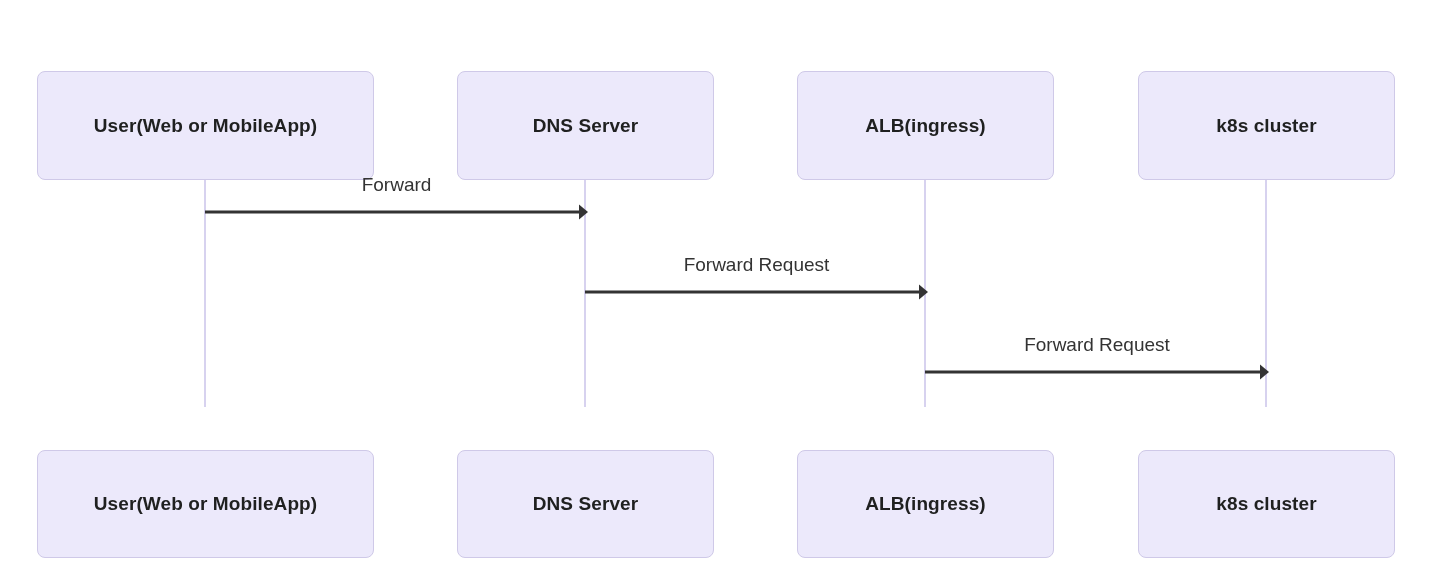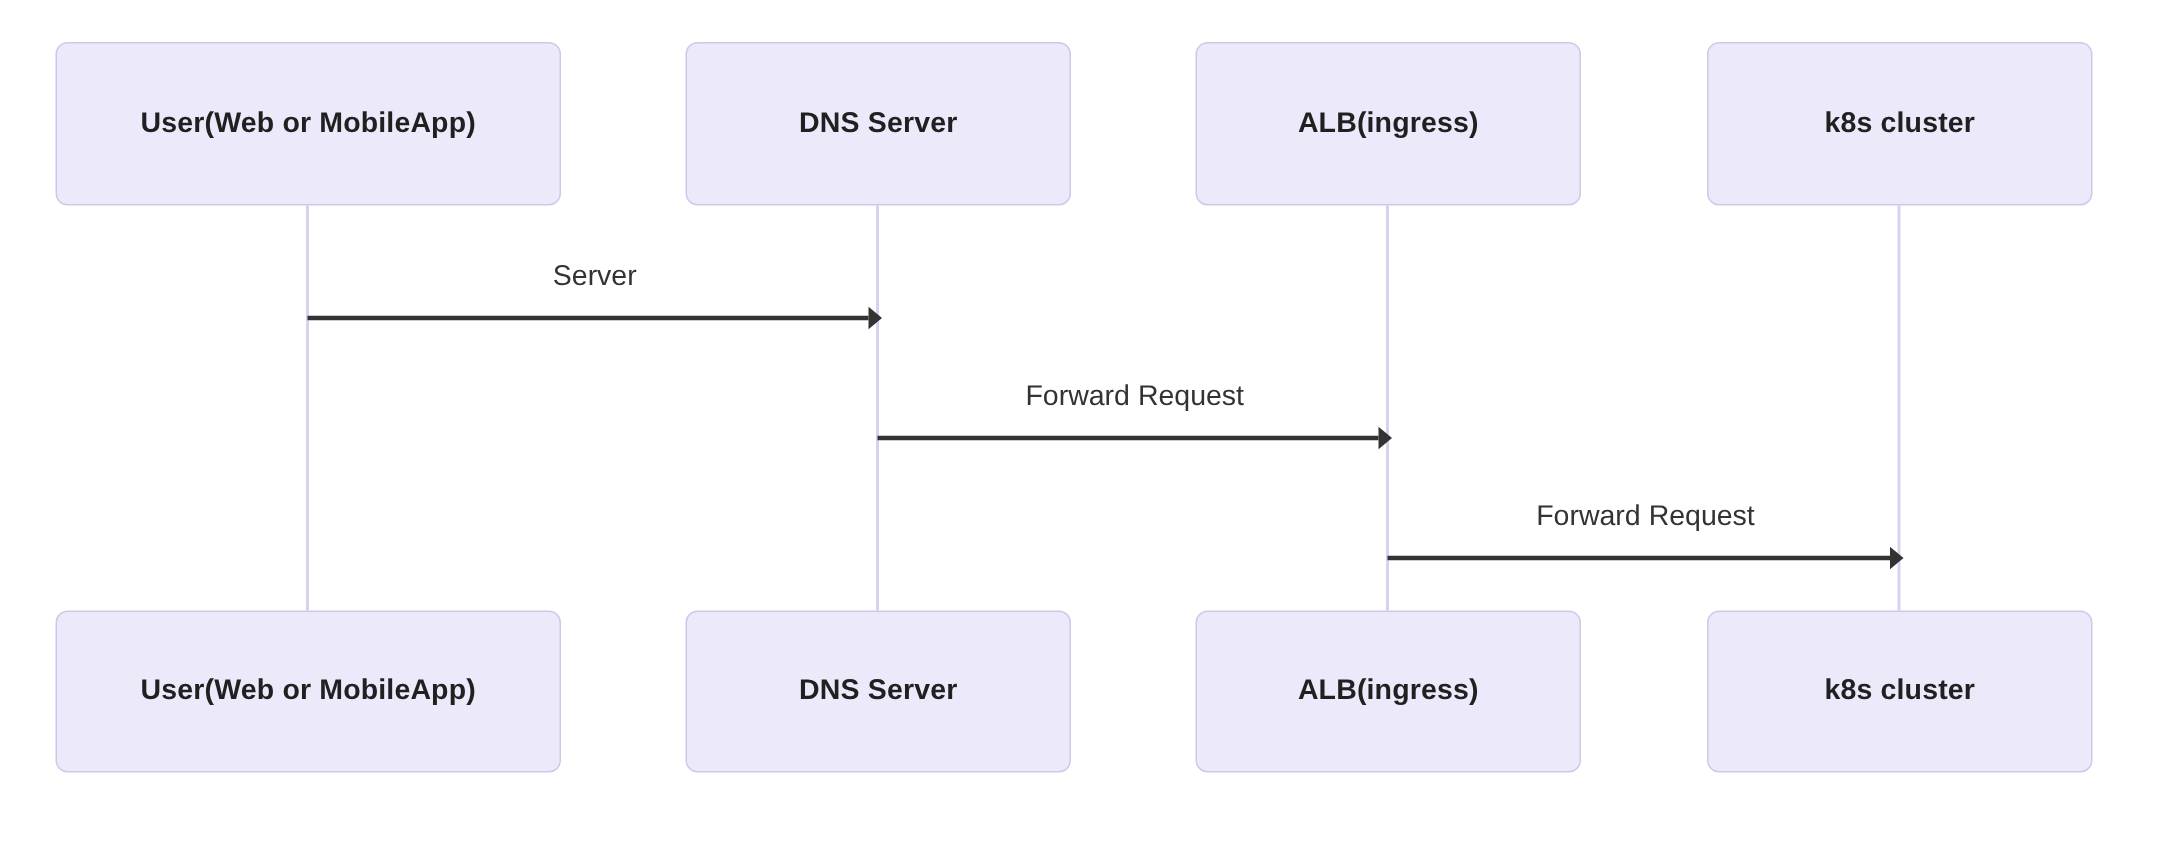--- a/index.html
+++ b/index.html
@@ -28,20 +28,21 @@
   .participant-box {
     position: absolute;
     box-sizing: border-box;
     background: #ece9fb;
     border: 1px solid #cfc9e8;
     border-radius: 8px;
     display: flex;
     align-items: center;
     justify-content: center;
     text-align: center;
+    margin-top: 43px;
   }
   .participant-label {
     font-family: "Liberation Sans", sans-serif;
     font-size: 19px;
     font-weight: 700;
     color: #1f2020;
     letter-spacing: 0.1px;
     line-height: 1.15;
     padding: 0 6px;
     white-space: nowrap;
@@ -93,21 +94,21 @@
   <div class="participant-box" style="left:457px; top:407px; width:257px; height:108px;">
     <span class="participant-label">DNS Server</span>
   </div>
   <div class="participant-box" style="left:797px; top:407px; width:257px; height:108px;">
     <span class="participant-label">ALB(ingress)</span>
   </div>
   <div class="participant-box" style="left:1138px; top:407px; width:257px; height:108px;">
     <span class="participant-label">k8s cluster</span>
   </div>
 
-  <div class="message-label" style="left:205px; top:174px; width:383px;">Server</div>
+  <div class="message-label" style="left:205px; top:174px; width:383px;">Forward</div>
   <div class="message-arrow" style="left:205px; top:204px; width:383px; height:16px;">
     <svg width="383" height="16" viewBox="0 0 383 16">
       <line x1="0" y1="8" x2="374" y2="8" stroke="#333333" stroke-width="3"></line>
       <path d="M 374 0.5 L 383 8 L 374 15.5 Z" fill="#333333"></path>
     </svg>
   </div>
 
   <div class="message-label" style="left:585px; top:254px; width:343px;">Forward Request</div>
   <div class="message-arrow" style="left:585px; top:284px; width:343px; height:16px;">
     <svg width="343" height="16" viewBox="0 0 343 16">

